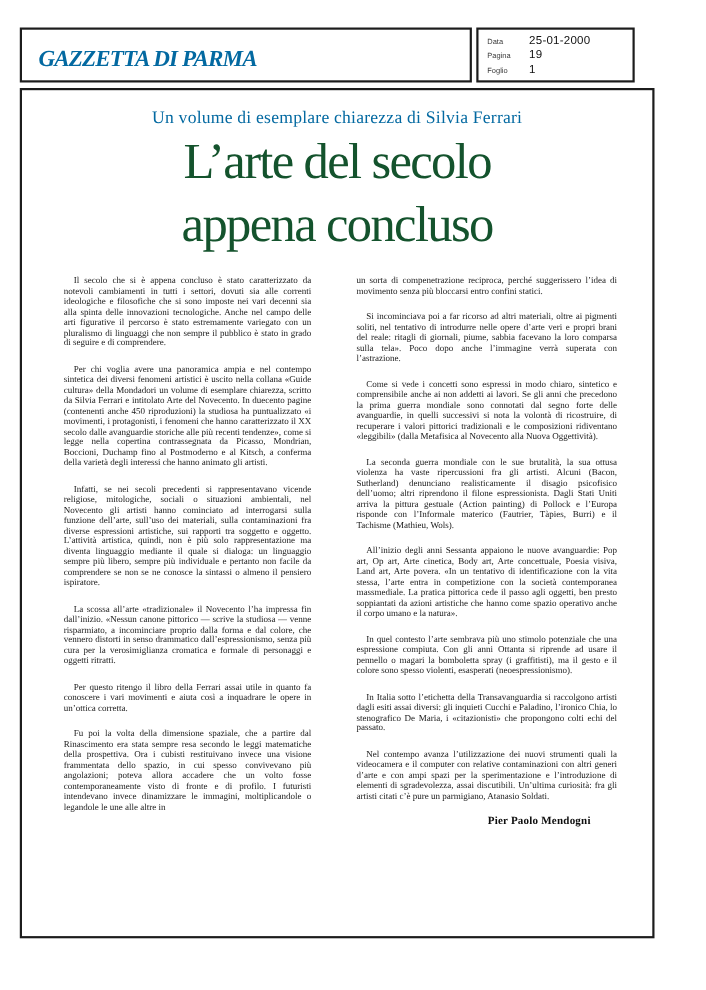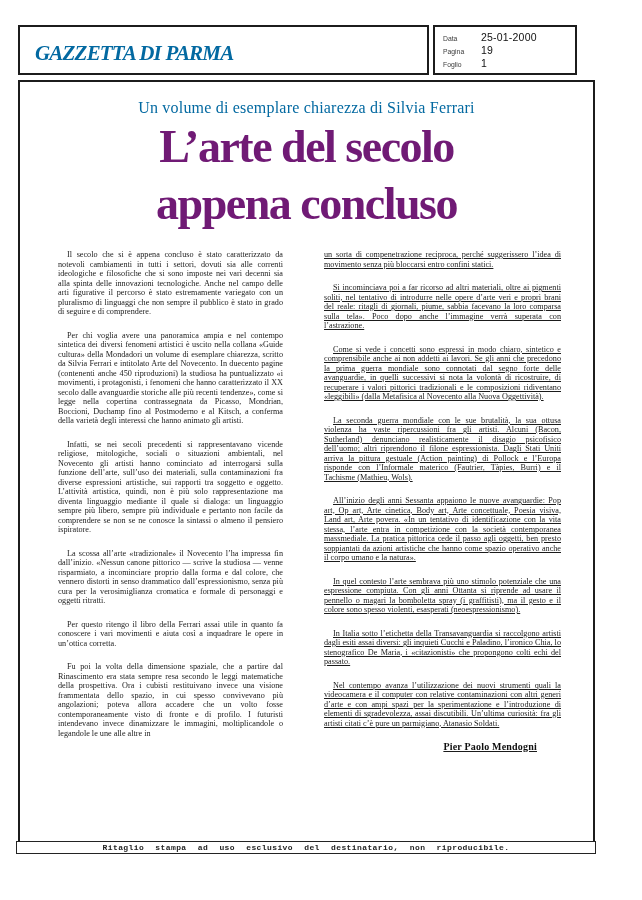--- a/index.html
+++ b/index.html
@@ -47,34 +47,34 @@
     position: absolute; left: 18px; top: 80px; width: 577px; height: 773px;
     border: 2px solid #1c1c1c; background: #fff;
   }
   .kicker {
     position: absolute; top: 17px; left: 0; right: 0;
     text-align: center; font-size: 16px; letter-spacing: 0.2px; color: #0369a1;
     white-space: nowrap;
   }
   .headline {
     position: absolute; top: 36px; left: 0; right: 0;
-    text-align: center; font-weight: bold;
+    text-align: center; font-weight: normal;
     font-size: 46px; line-height: 57px; letter-spacing: -1.5px;
-    color: #701a75;
+    color: #14532d;
   }
   .columns {
     position: absolute; top: 154px; left: 24px; width: 531px;
     display: flex; gap: 13px;
   }
   .col {
     font-size: 8.2px; line-height: 9.5px; text-align: justify;
     color: #1b1b1b;
   }
   .col-left  { width: 253px; flex: 0 0 253px; }
-  .col-right { width: 265px; flex: 0 0 265px; text-decoration: underline; }
+  .col-right { width: 265px; flex: 0 0 265px; }
   .col p { margin: 14px; text-indent: 9px; }
   .col-right p:first-child { text-indent: 0; }
   .byline {
     margin-top: 3px; text-align: right; padding-right: 38px;
     font-weight: bold; font-size: 10px; letter-spacing: 0.2px; color: #0e0e0e;
   }
 
   
   .footer-strip {
     position: absolute; left: 16px; top: 841px; width: 580px; height: 13px;
@@ -136,17 +136,14 @@
             <p>All’inizio degli anni Sessanta appaiono le nuove avanguardie: Pop art, Op art, Arte cinetica, Body art, Arte concettuale, Poesia visiva, Land art, Arte povera. «In un tentativo di identificazione con la vita stessa, l’arte entra in competizione con la società contemporanea massmediale. La pratica pittorica cede il passo agli oggetti, ben presto soppiantati da azioni artistiche che hanno come spazio operativo anche il corpo umano e la natura».</p>
             <p>In quel contesto l’arte sembrava più uno stimolo potenziale che una espressione compiuta. Con gli anni Ottanta si riprende ad usare il pennello o magari la bomboletta spray (i graffitisti), ma il gesto e il colore sono spesso violenti, esasperati (neoespressionismo).</p>
             <p>In Italia sotto l’etichetta della Transavanguardia si raccolgono artisti dagli esiti assai diversi: gli inquieti Cucchi e Paladino, l’ironico Chia, lo stenografico De Maria, i «citazionisti» che propongono colti echi del passato.</p>
             <p>Nel contempo avanza l’utilizzazione dei nuovi strumenti quali la videocamera e il computer con relative contaminazioni con altri generi d’arte e con ampi spazi per la sperimentazione e l’introduzione di elementi di sgradevolezza, assai discutibili. Un’ultima curiosità: fra gli artisti citati c’è pure un parmigiano, Atanasio Soldati.</p>
           </div>
         <div class="byline">Pier Paolo Mendogni</div>
       </div>
     </div>
   </div>
 
-  <div class="footer-strip">
-    <span class="footer-text">Ritaglio stampa ad uso esclusivo del destinatario, non riproducibile.</span>
-  </div>
 
 </div>
 
 </body></html>

